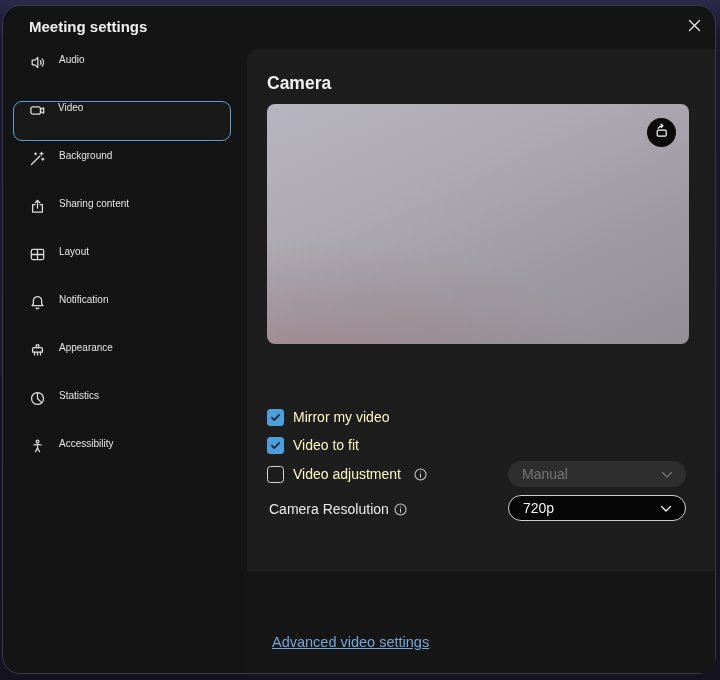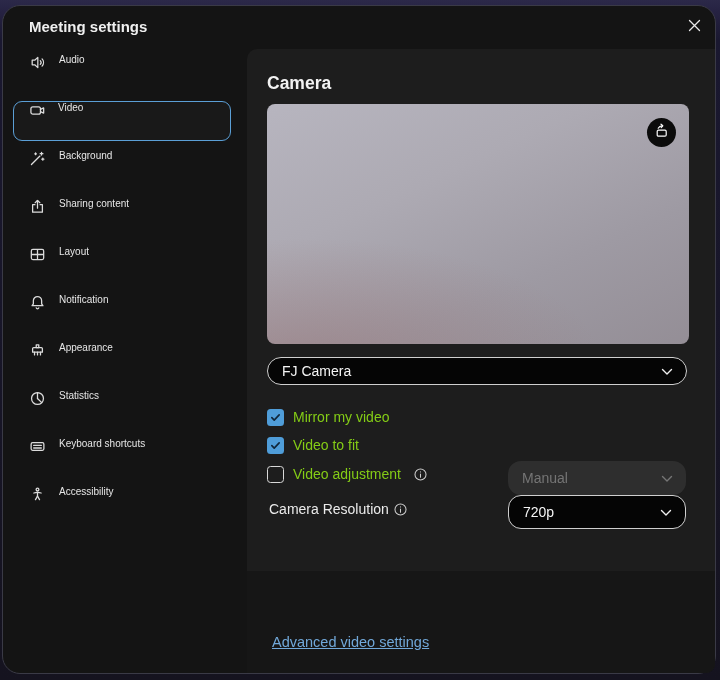--- a/index.html
+++ b/index.html
@@ -28,24 +28,24 @@
   .preview{position:absolute;left:20px;top:55px;width:422px;height:240px;border-radius:8px;
            background:
              radial-gradient(130% 95% at 8% 108%, rgba(150,105,105,0.40), rgba(150,105,105,0) 55%),
              linear-gradient(155deg,#b7b5bf 0%,#adaab3 35%,#9e9aa3 68%,#948e96 100%);}
   .rotate-btn{position:absolute;top:14px;right:13px;width:29px;height:29px;border-radius:50%;
               background:#0b0b0b;display:flex;align-items:center;justify-content:center;cursor:pointer;}
   .select{box-sizing:border-box;display:flex;align-items:center;justify-content:space-between;
           background:#050505;border:1px solid #cfcfcf;border-radius:14px;color:#f5f5f5;
           font-size:14px;padding:0 13px 0 14px;cursor:pointer;}
   .select.camera{position:absolute;left:20px;top:308px;width:420px;height:28px;}
-  .select.small{width:178px;height:34px;border-radius:13px;position:absolute;left:261px;}
+  .select.small{width:178px;height:26px;border-radius:13px;position:absolute;left:261px;}
   .select.disabled{background:#2e2e2e;border:none;color:#757575;cursor:default;}
   .chk-row{position:absolute;left:20px;display:flex;align-items:center;gap:9px;height:20px;
-           color:#84cc16;font-size:14px;}
+           color:#fef9c3;font-size:14px;}
   .cbx{width:17px;height:17px;box-sizing:border-box;border-radius:3.5px;display:flex;
        align-items:center;justify-content:center;cursor:pointer;}
   .cbx.on{background:#4f9dd9;}
   .cbx.off{background:transparent;border:1.6px solid #d8d8d8;}
   .info{margin-left:3px;display:flex;align-items:center;}
   .label-row{position:absolute;left:22px;display:flex;align-items:center;gap:1px;
              color:#ebebeb;font-size:14px;height:20px;}
   .adv-link{position:absolute;left:25px;top:585px;font-size:14.5px;color:#71a8d9;
             text-decoration:underline;cursor:pointer;}
 </style>
@@ -146,30 +146,20 @@
         <span class="ic">
           <svg width="17" height="17" viewBox="0 0 16 16" fill="none" stroke="#dcdcdc" stroke-width="1.2" stroke-linecap="round">
             <circle cx="8" cy="8" r="5.6"></circle>
               <path d="M8 8V2.4"></path>
               <path d="M8 8l4 3.9"></path>
           </svg>
         </span>
         <span>Statistics</span>
       </div>
 
-      <div class="side-item">
-        <span class="ic">
-          <svg width="17" height="17" viewBox="0 0 16 16" fill="none" stroke="#dcdcdc" stroke-width="1.2" stroke-linejoin="round" stroke-linecap="round">
-            <rect x="2" y="4.4" width="12" height="7.2" rx="1.4"></rect>
-              <path d="M4.4 7h7.2"></path>
-              <path d="M4.4 9.4h7.2"></path>
-          </svg>
-        </span>
-        <span>Keyboard shortcuts</span>
-      </div>
 
       <div class="side-item">
         <span class="ic">
           <svg width="17" height="17" viewBox="0 0 16 16" fill="none" stroke="#dcdcdc" stroke-width="1.2" stroke-linejoin="round" stroke-linecap="round">
             <circle cx="8" cy="3.4" r="1.3"></circle>
               <path d="M4.6 6.6c2.2-.7 4.6-.7 6.8 0"></path>
               <path d="M8 6.4v3.2"></path>
               <path d="M8 9.6l-1.9 3.2"></path>
               <path d="M8 9.6l1.9 3.2"></path>
           </svg>
@@ -189,28 +179,20 @@
           <span>
             <svg width="17" height="17" viewBox="0 0 17 17" fill="none" stroke="#ffffff" stroke-width="1.2" stroke-linejoin="round" stroke-linecap="round">
               <rect x="4.2" y="8.2" width="9" height="6" rx="1.2"></rect>
               <path d="M5.2 6.2a4.5 4.5 0 014.2-2.4"></path>
               <path d="M8 2.2l1.8 1.6L8.2 5.5"></path>
             </svg>
           </span>
         </div>
       </div>
 
-      <div class="select camera">
-        <span>FJ Camera</span>
-        <span>
-          <svg width="12" height="8" viewBox="0 0 12 8" fill="none" stroke="#f0f0f0" stroke-width="1.4" stroke-linecap="round" stroke-linejoin="round">
-              <path d="M1.5 1.5L6 6l4.5-4.5"></path>
-            </svg>
-        </span>
-      </div>
 
       <div class="chk-row" style="top:358px;">
         <span class="cbx on">
           <svg width="11" height="11" viewBox="0 0 12 12" fill="none" stroke="#10263a" stroke-width="1.8" stroke-linecap="round" stroke-linejoin="round">
               <path d="M2 6.2l2.6 2.6L10 3.2"></path>
             </svg>
         </span>
         <span>Mirror my video</span>
       </div>
 

